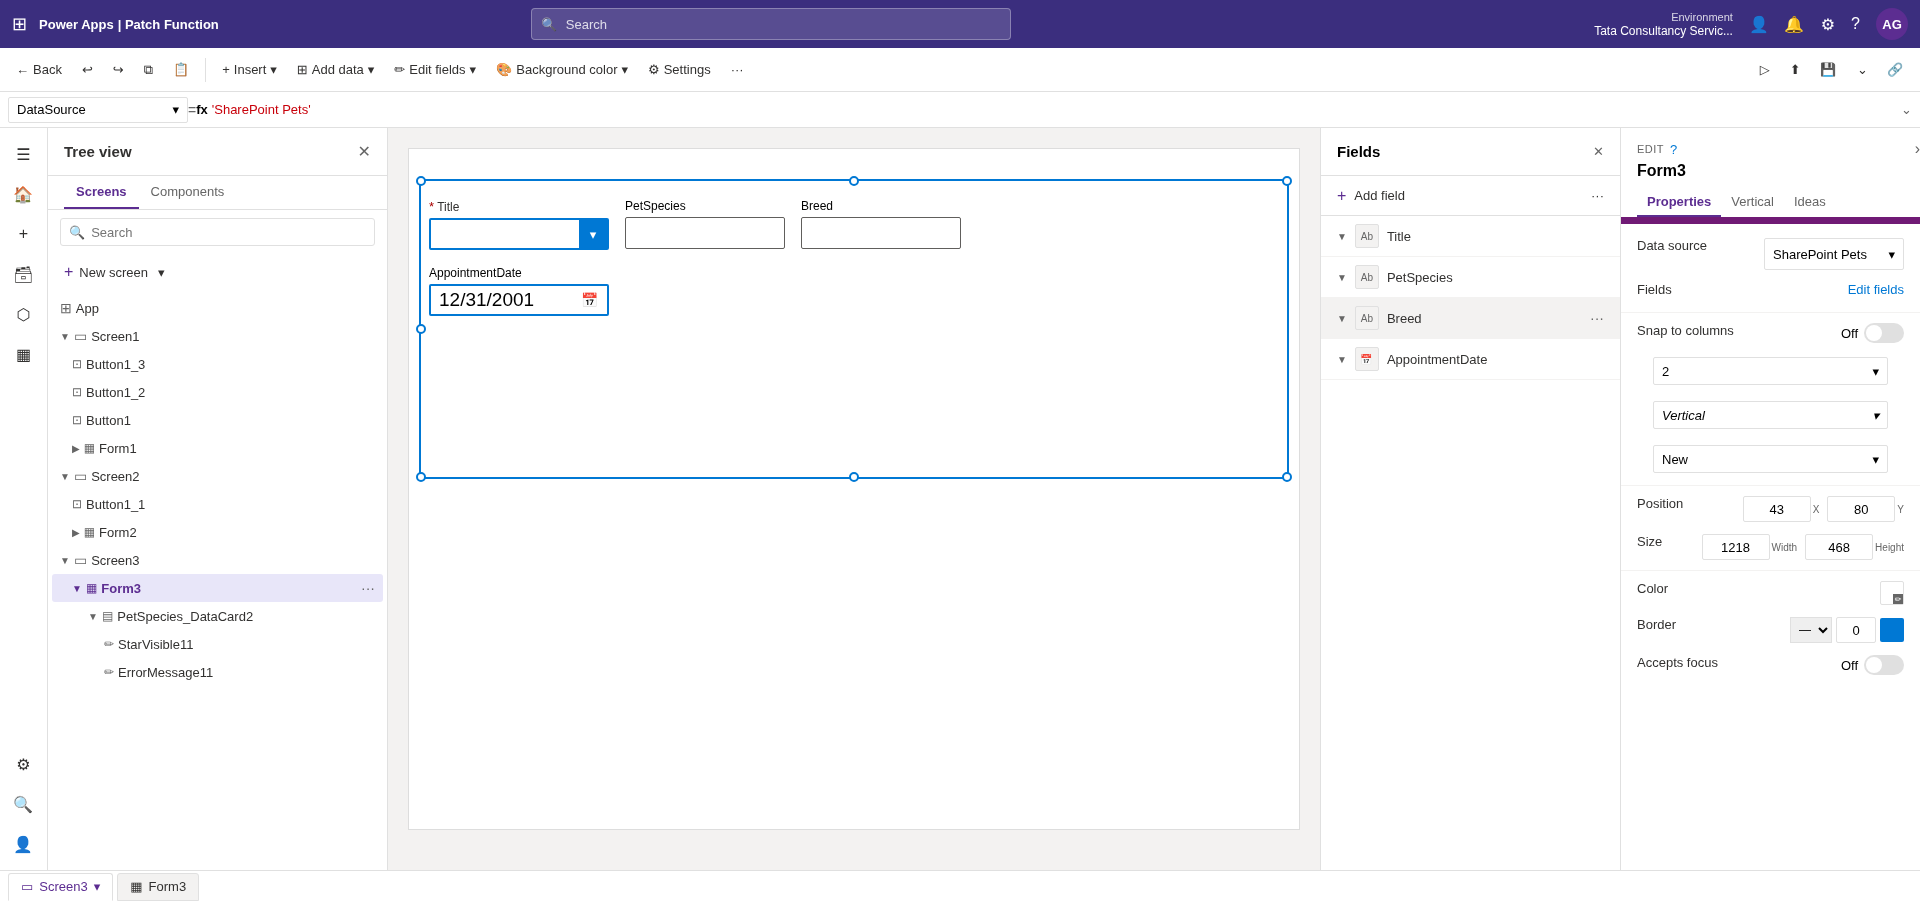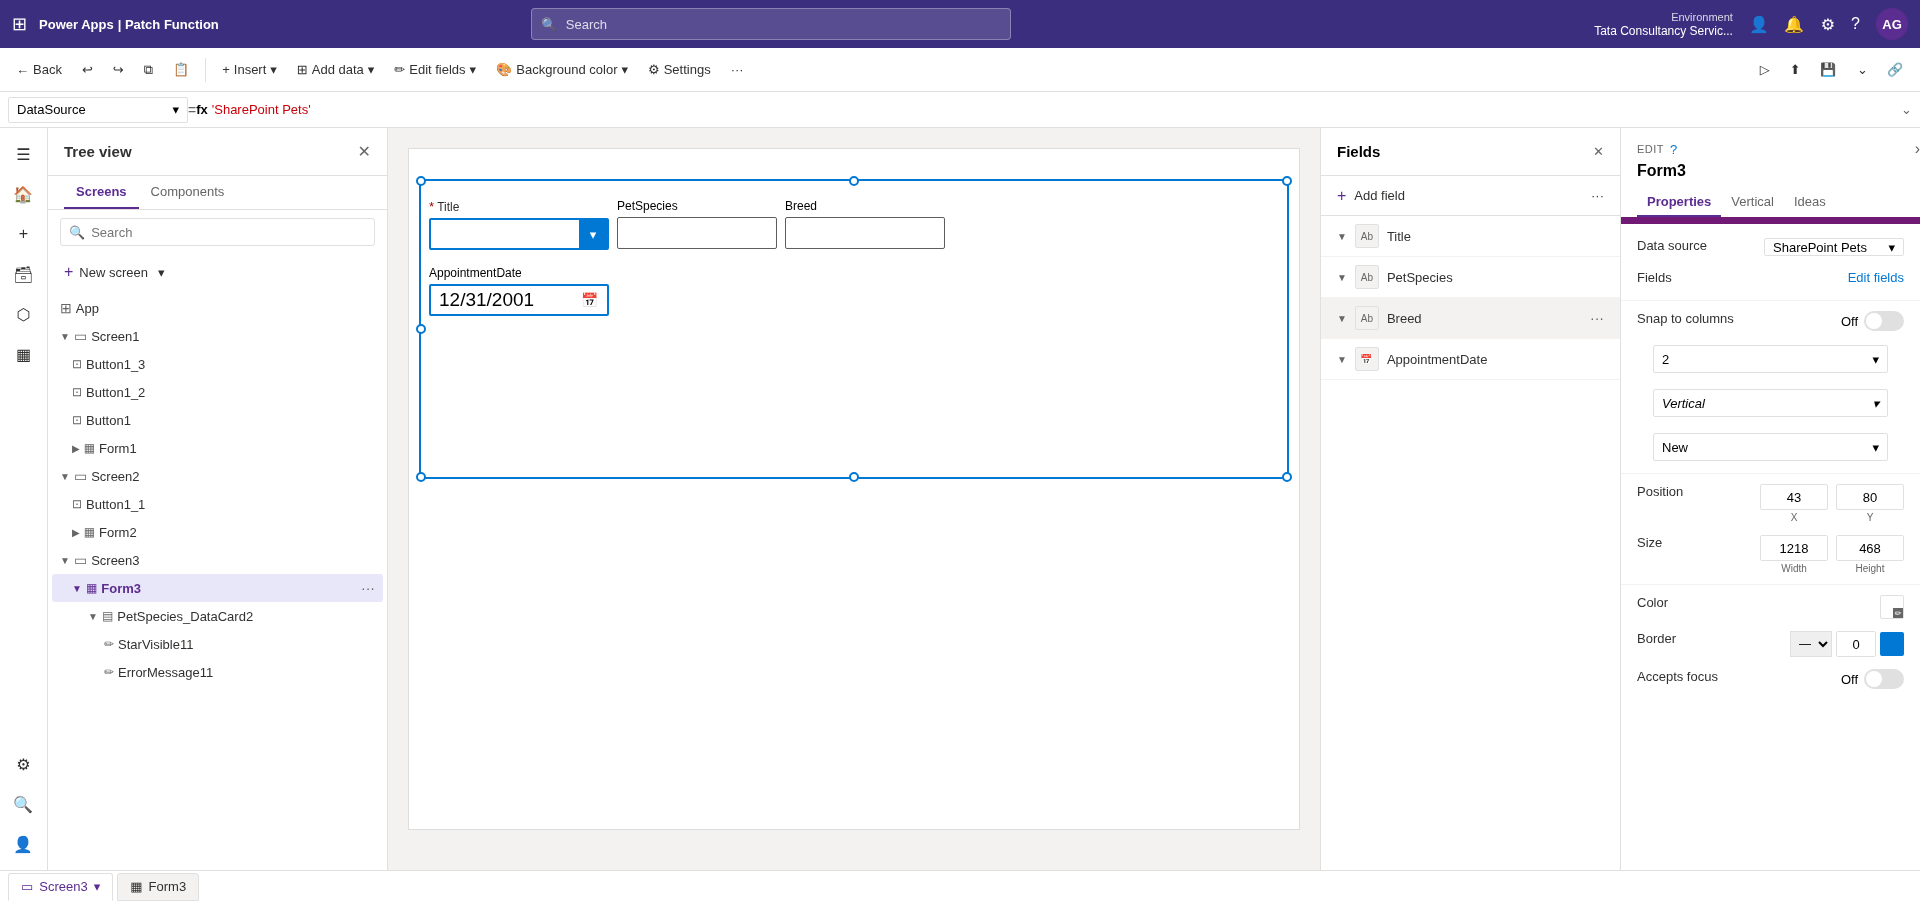--- a/index.html
+++ b/index.html
@@ -270,21 +270,21 @@
     .prop-tab.active { color: #5c2d91; border-bottom-color: #5c2d91; font-weight: 600; }
     .prop-row {
       display: flex;
       align-items: flex-start;
       padding: 6px 16px;
       min-height: 32px;
     }
     .prop-label { font-size: 13px; color: #323130; flex: 1; }
     .prop-dropdown {
       min-width: 120px;
-      height: 18px;
+      height: 32px;
       border: 1px solid #e0e0e0;
       border-radius: 2px;
       display: flex;
       align-items: center;
       justify-content: space-between;
       padding: 0 8px;
       cursor: pointer;
       background: white;
       font-size: 13px;
     }
@@ -328,21 +328,21 @@
     .prop-input {
       width: 68px;
       height: 26px;
       border: 1px solid #e0e0e0;
       border-radius: 2px;
       padding: 0 6px;
       font-size: 13px;
       text-align: center;
     }
     .prop-xy { display: flex; gap: 8px; }
-    .prop-xy-col { display: flex; flex-direction: column; align-items: center; gap: 2px; }
+    .prop-xy-col { display: flex; align-items: center; gap: 2px; }
     .prop-xy-label { font-size: 10px; color: #666; }
     .prop-color-swatch { width: 24px; height: 24px; border: 1px solid #e0e0e0; border-radius: 2px; cursor: pointer; }
     .prop-border-select { height: 26px; border: 1px solid #e0e0e0; padding: 0 4px; font-size: 12px; }
 
     
     .screen-tabs {
       height: 32px;
       background: white;
       border-top: 1px solid #e0e0e0;
       display: flex;
@@ -567,21 +567,21 @@
         <div style="position:absolute;top:-5px;left:-5px;width:10px;height:10px;background:white;border:2px solid #0078d4;border-radius:50%;"></div>
         <div style="position:absolute;top:-5px;left:50%;transform:translateX(-50%);width:10px;height:10px;background:white;border:2px solid #0078d4;border-radius:50%;"></div>
         <div style="position:absolute;top:-5px;right:-5px;width:10px;height:10px;background:white;border:2px solid #0078d4;border-radius:50%;"></div>
         <div style="position:absolute;top:50%;left:-5px;transform:translateY(-50%);width:10px;height:10px;background:white;border:2px solid #0078d4;border-radius:50%;"></div>
         <div style="position:absolute;bottom:-5px;left:-5px;width:10px;height:10px;background:white;border:2px solid #0078d4;border-radius:50%;"></div>
         <div style="position:absolute;bottom:-5px;left:50%;transform:translateX(-50%);width:10px;height:10px;background:white;border:2px solid #0078d4;border-radius:50%;"></div>
         <div style="position:absolute;bottom:-5px;right:-5px;width:10px;height:10px;background:white;border:2px solid #0078d4;border-radius:50%;"></div>
       </div>
 
       <div style="padding:50px 20px 20px 20px;">
-        <div style="display:flex;gap:8px;margin-bottom:16px;">
+        <div style="display:flex;gap:16px;margin-bottom:16px;">
           <div style="display:flex;flex-direction:column;gap:4px;">
             <label style="font-size:12px;color:#323130;">
               <span style="color:#a80000;">*</span> Title
             </label>
             <div style="width:180px;height:32px;border:2px solid #0078d4;border-radius:2px;display:flex;align-items:center;background:white;">
               <div style="flex:1;padding:0 8px;"></div>
               <div style="width:28px;height:32px;background:#0078d4;display:flex;align-items:center;justify-content:center;color:white;flex-shrink:0;">▾</div>
             </div>
           </div>
           <div style="display:flex;flex-direction:column;gap:4px;">

